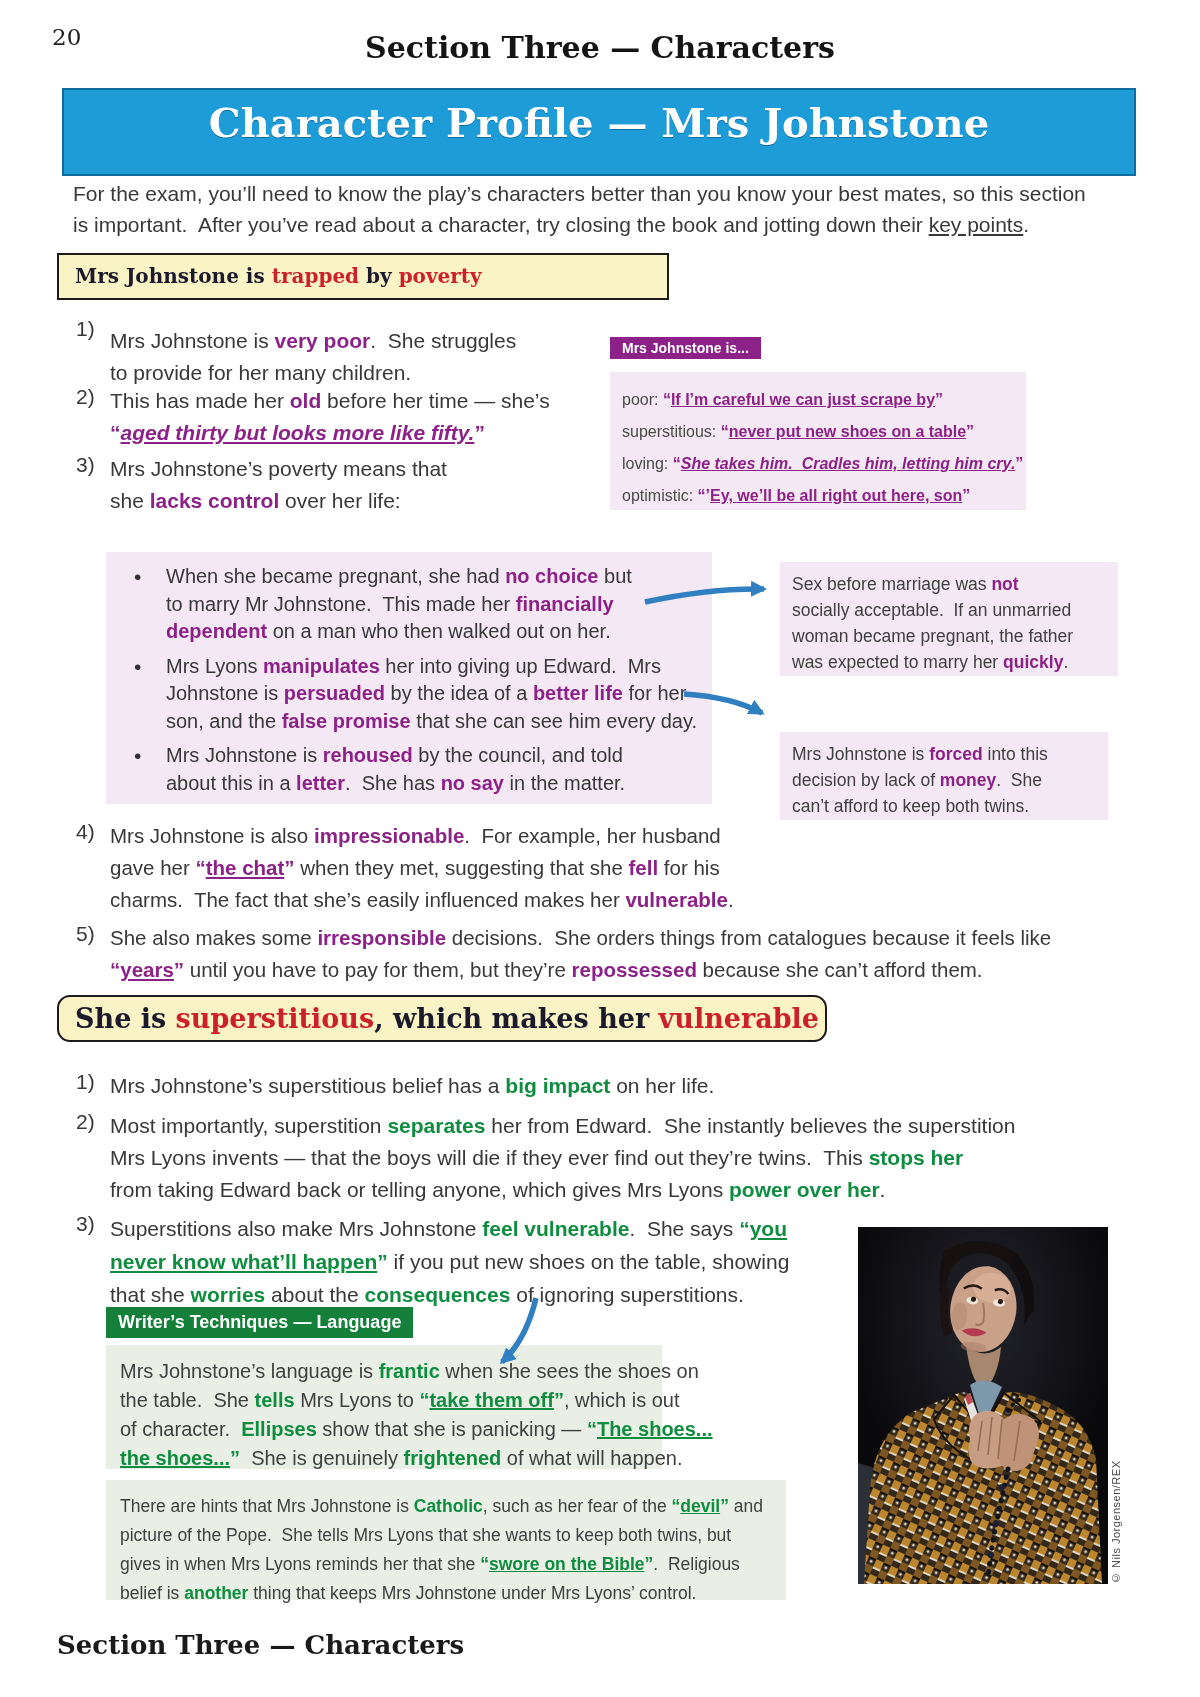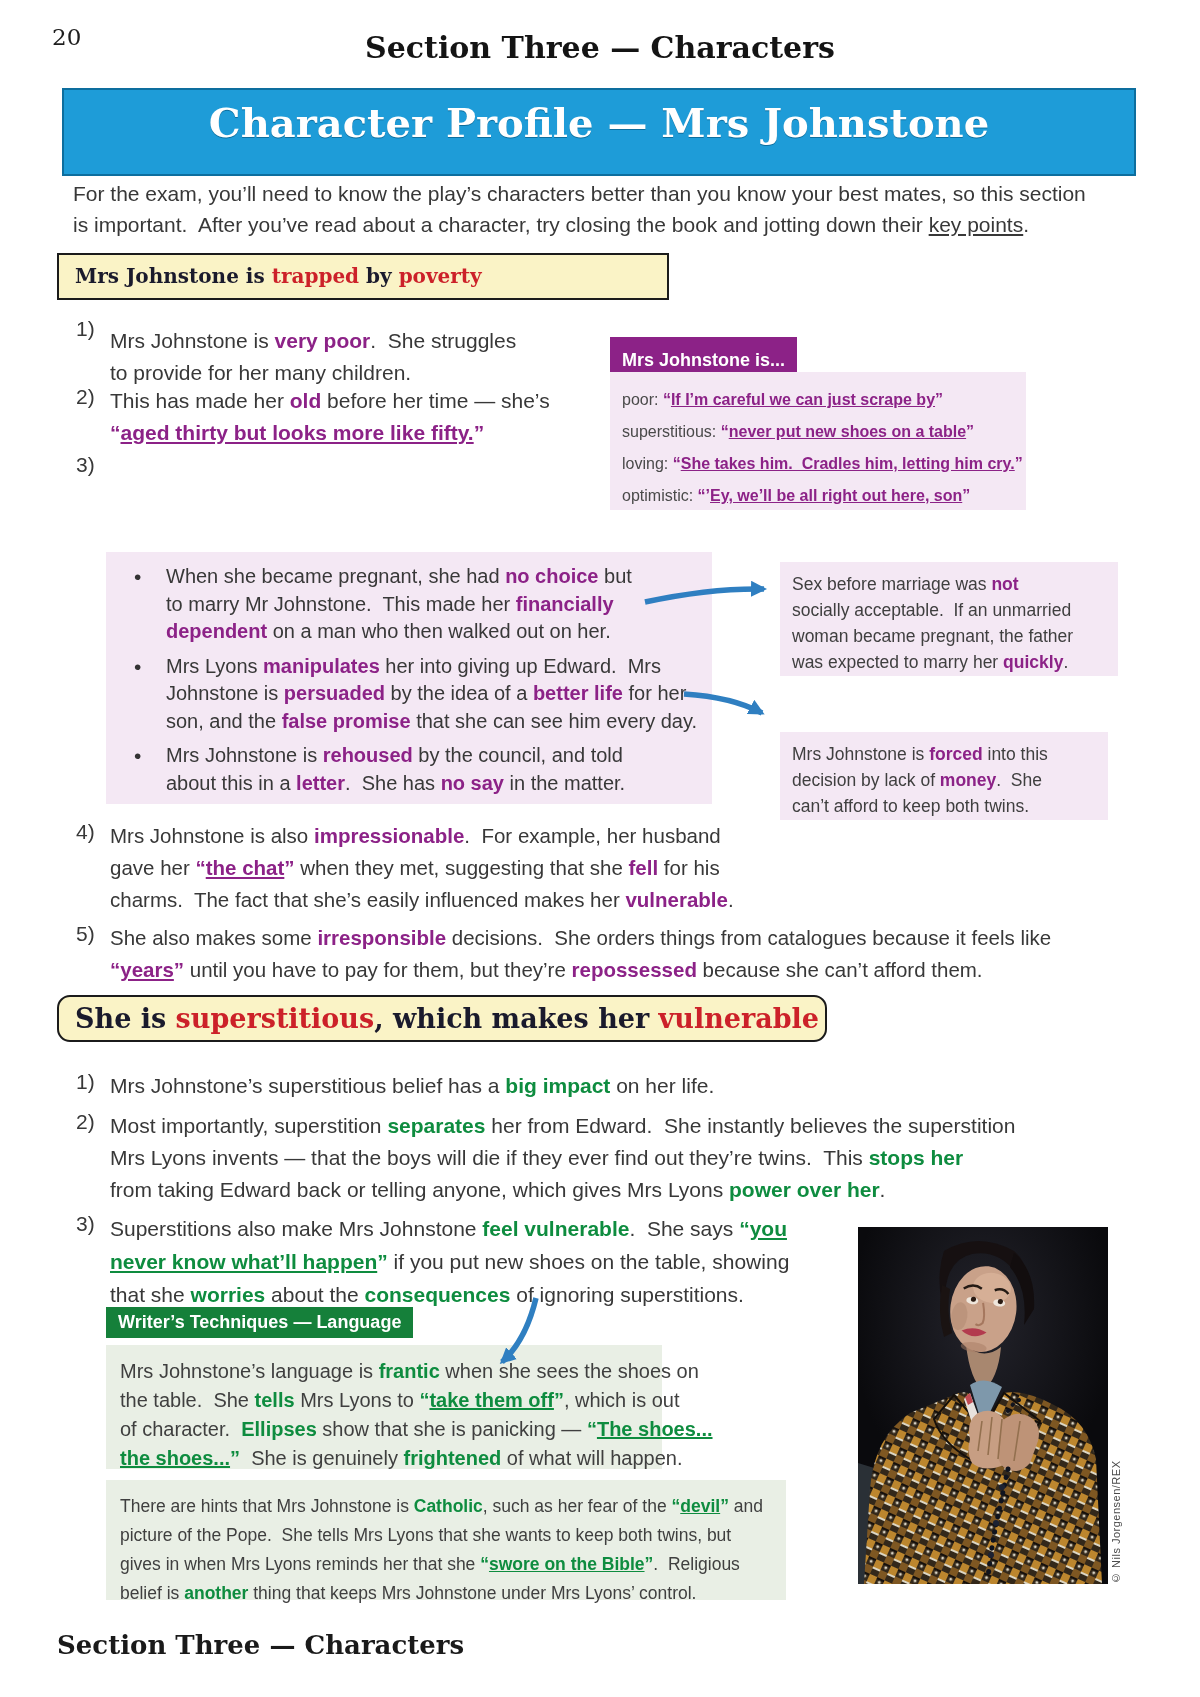--- a/index.html
+++ b/index.html
@@ -9,21 +9,21 @@
   }
   html,body{margin:0;padding:0;}
   body{background:#888;}
   .page{position:relative;width:1200px;height:1697px;background:#FFFFFF;margin:0 auto;
         font-family:"Liberation Sans",sans-serif;color:var(--ink);overflow:hidden;}
   .abs{position:absolute;}
   .rich{white-space:pre;}
   
   .bp{color:var(--purple);font-weight:bold;}
   .qp{color:var(--purple);font-weight:bold;text-decoration:underline;}
-  .qpi{color:var(--purple);font-weight:bold;text-decoration:underline;margin-top:7px;}
+  .qpi{color:var(--purple);font-weight:bold;font-style:italic;text-decoration:underline;margin-top:7px;}
   .bg{color:var(--green);font-weight:bold;}
   .qg{color:var(--green);font-weight:bold;text-decoration:underline;}
   .red{color:var(--red);}
   .u{text-decoration:underline;}
   
   .page-num{font-family:"DejaVu Serif",serif;font-size:23px;color:#1D1D1D;}
   .top-header{width:1200px;text-align:center;font-family:"DejaVu Serif",serif;
               font-weight:bold;font-size:30px;color:#141414;}
   .title-bar{background:var(--blue);border:2px solid #0D6E9E;box-sizing:border-box;
              text-align:center;}
@@ -32,21 +32,21 @@
   .intro{font-size:21px;line-height:31px;color:#383838;}
   .yellow-head{background:var(--ylw);border:2px solid #1B1B1B;box-sizing:border-box;
                padding-left:16px;font-family:"DejaVu Serif",serif;font-weight:bold;
                color:var(--hdink);}
   .h1{font-size:20px;line-height:43px;}
   .h2{font-size:27px;line-height:43px;}
   .num{font-size:21px;color:#383838;}
   .itext{font-size:21px;line-height:31.5px;color:#383838;}
   .cond{font-size:20.5px;}
   .qb-head,.ctx-head{background:var(--purple);color:#fff;font-weight:bold;
-      font-size:18px;padding:13px 12px;box-sizing:border-box;}
+      font-size:14px;padding:3px 12px;box-sizing:border-box;}
   .ctx-head{font-size:17.5px;padding:6px 10px;}
   .qb-body{background:var(--lav);font-size:16px;line-height:32px;
       padding:12px 0 0 12px;box-sizing:border-box;color:#4A4A4A;}
   .ctx-body{background:var(--lav);font-size:17.5px;line-height:26px;
       padding:9px 0 0 12px;box-sizing:border-box;color:#3F3F3F;}
   .bullets{background:var(--lav);box-sizing:border-box;padding:11px 0 8px 28px;}
   .bullet-row{display:flex;margin-bottom:7px;}
   .bullet-dot{width:32px;font-size:21px;color:#333;line-height:27.5px;}
   .bullet-text{font-size:20px;line-height:27.5px;color:#383838;}
   .grn-head{background:var(--grnhdr);color:#fff;font-weight:bold;font-size:18px;
@@ -77,20 +77,21 @@
 
   <div class="abs yellow-head h1 rich" style="left:57px;top:253px;width:612px;height:47px;"><span>Mrs Johnstone is </span><span class="red">trapped</span><span> by </span><span class="red">poverty</span></div>
 
   <span class="abs num" style="left:76px;top:317px;">1)</span>
   <div class="abs itext rich" style="left:110px;top:325px;"><span>Mrs Johnstone is </span><span class="bp">very poor</span><span>.  She struggles</span><br><span>to provide for her many children.</span></div>
 
   <span class="abs num" style="left:76px;top:385px;">2)</span>
   <div class="abs itext rich" style="left:110px;top:385px;"><span>This has made her </span><span class="bp">old</span><span> before her time — she’s</span><br><span class="bp">“</span><span class="qpi">aged thirty but looks more like fifty.</span><span class="bp">”</span></div>
 
   <span class="abs num" style="left:76px;top:453px;">3)</span>
+  <div class="abs itext rich" style="left:110px;top:453px;"><span>Mrs Johnstone’s poverty means that</span><br><span>she </span><span class="bp">lacks control</span><span> over her life:</span></div>
 
   <div class="abs qb-head" style="left:610px;top:337px;">Mrs Johnstone is...</div>
   <div class="abs qb-body rich" style="left:610px;top:372px;width:416px;height:138px;"><span>poor: </span><span class="bp">“</span><span class="qp">If I’m careful we can just scrape by</span><span class="bp">”</span><br><span>superstitious: </span><span class="bp">“</span><span class="qp">never put new shoes on a table</span><span class="bp">”</span><br><span>loving: </span><span class="bp">“</span><span class="qpi">She takes him.  Cradles him, letting him cry.</span><span class="bp">”</span><br><span>optimistic: </span><span class="bp">“’</span><span class="qp">Ey, we’ll be all right out here, son</span><span class="bp">”</span></div>
 
   <div class="abs bullets" style="left:106px;top:552px;width:606px;height:252px;">
     <div class="bullet-row">
       <span class="bullet-dot">•</span>
       <div class="bullet-text rich"><span>When she became pregnant, she had </span><span class="bp">no choice</span><span> but</span><br><span>to marry Mr Johnstone.  This made her </span><span class="bp">financially</span><br><span class="bp">dependent</span><span> on a man who then walked out on her.</span></div>
     </div>
     <div class="bullet-row">

